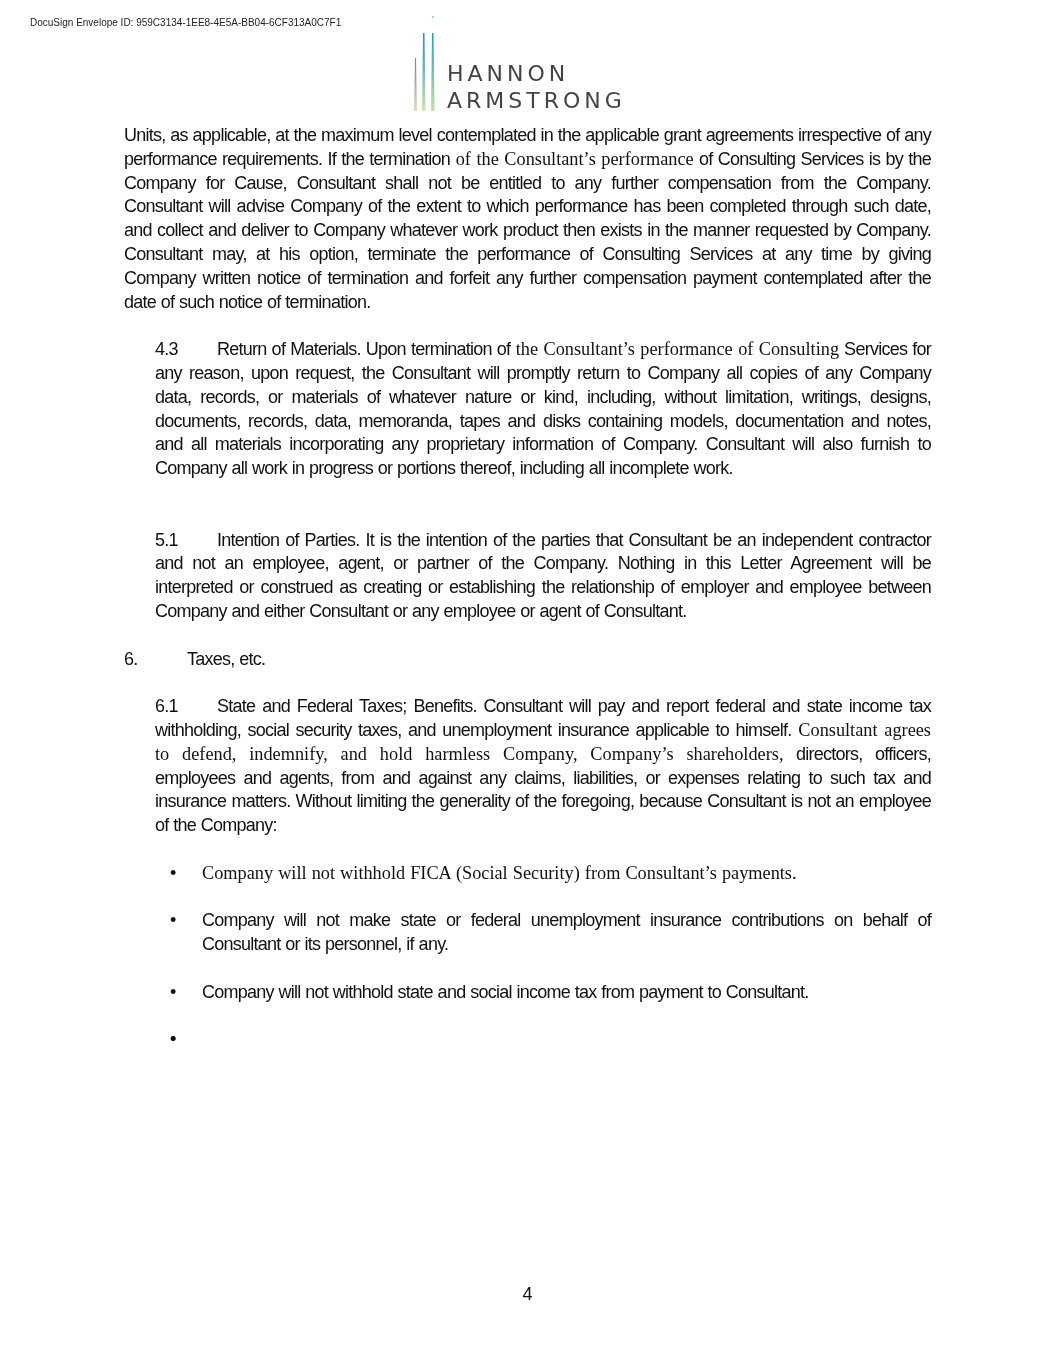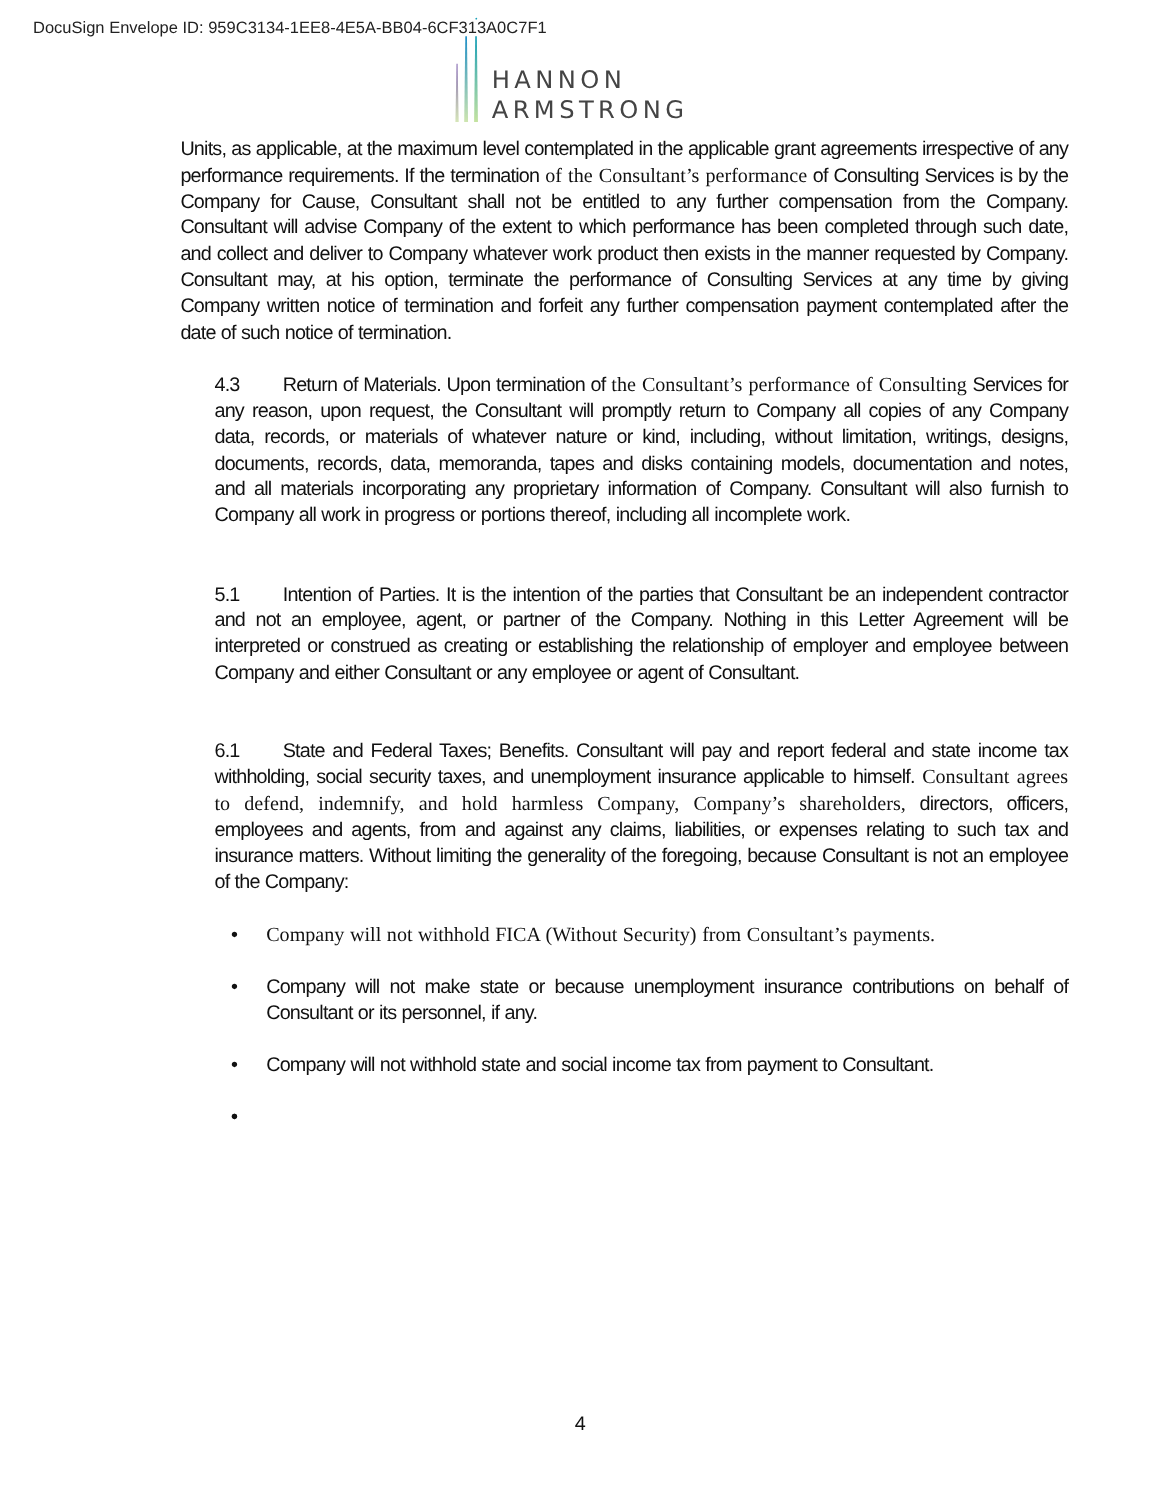--- a/index.html
+++ b/index.html
@@ -1,23 +1,23 @@
 <!DOCTYPE html>
 <html><head>
 <meta charset="utf-8">
 <style>
   html, body { margin:0; padding:0; background:#fff; }
   body { width:1055px; height:1365px; position:relative; overflow:hidden; color:#111; }
-  .envelope { position:absolute; left:30px; top:17px; font-family:"Liberation Sans", sans-serif; font-size:15px; color:#222; }
+  .envelope { position:absolute; left:30px; top:17px; font-family:"Liberation Sans", sans-serif; font-size:10px; color:#222; }
   .logo { position:absolute; left:411px; top:15px; width:250px; height:98px; }
   .logo svg { position:absolute; left:0; top:0; }
   .logo-text { position:absolute; left:36px; font-family:"DejaVu Sans", sans-serif; font-size:22px; letter-spacing:4px; color:#444; font-weight:normal; }
   .logo-t1 { top:46px; }
   .logo-t2 { top:73px; }
-  .page { position:absolute; left:124px; top:124px; width:807px; font-family:"Liberation Sans", sans-serif; font-size:18px; line-height:23.8px;margin-left:40px; }
+  .page { position:absolute; left:124px; top:124px; width:807px; font-family:"Liberation Sans", sans-serif; font-size:18px; line-height:23.8px; }
   .p { text-align:justify; text-align-last:left; margin:0; letter-spacing:-0.75px; word-spacing:0.5px; }
   .serif { font-family:"Liberation Serif", serif; letter-spacing:0; font-size:18.3px; }
   .gap { height:23.8px; }
   .indent { padding-left:31px; }
   .sub-num { display:inline-block; width:62px; }
   .heading-num { display:inline-block; width:63px; }
   .bullets { list-style:none; margin:0; padding:0; }
   .bullets li { position:relative; padding-left:78px; margin-bottom:23.8px; }
   .bullets li .dot { position:absolute; left:46px; top:0; font-size:18px; }
   .page-num { position:absolute; left:0; width:1055px; top:1284px; text-align:center; font-family:"Liberation Sans", sans-serif; font-size:18px; }
@@ -57,30 +57,31 @@
   <div class="gap"></div>
 
   <p class="p indent"><span class="sub-num">4.3</span><span>Return of Materials.  Upon termination of</span><span class="serif"> the Consultant’s performance of Consulting</span><span> Services for any reason, upon request, the Consultant will promptly return to Company all copies of any Company data, records, or materials of whatever nature or kind, including, without limitation, writings, designs, documents, records, data, memoranda, tapes and disks containing models, documentation and notes, and all materials incorporating any proprietary information of Company.  Consultant will also furnish to Company all work in progress or portions thereof, including all incomplete work.</span></p>
   <div class="gap"></div>
 
   <div class="gap"></div>
 
   <p class="p indent"><span class="sub-num">5.1</span><span>Intention of Parties.  It is the intention of the parties that Consultant be an independent contractor and not an employee, agent, or partner of the Company.  Nothing in this Letter Agreement will be interpreted or construed as creating or establishing the relationship of employer and employee between Company and either Consultant or any employee or agent of Consultant.</span></p>
   <div class="gap"></div>
 
+  <p class="p"><span class="heading-num">6.</span><span>Taxes, etc.</span></p>
   <div class="gap"></div>
 
   <p class="p indent"><span class="sub-num">6.1</span><span>State and Federal Taxes; Benefits.  Consultant will pay and report federal and state income tax withholding, social security taxes, and unemployment insurance applicable to himself.</span><span class="serif"> Consultant agrees to defend, indemnify, and hold harmless Company, Company’s shareholders,</span><span> directors, officers, employees and agents, from and against any claims, liabilities, or expenses relating to such tax and insurance matters.  Without limiting the generality of the foregoing, because Consultant is not an employee of the Company:</span></p>
   <div class="gap"></div>
 
   <ul class="bullets">
-    <li><span class="dot">•</span><span class="p serif">Company will not withhold FICA (Without Security) from Consultant’s payments.</span></li>
+    <li><span class="dot">•</span><span class="p serif">Company will not withhold FICA (Social Security) from Consultant’s payments.</span></li>
     <li>
         <span class="dot">•</span>
-        <span class="p" style="display:block;">Company will not make state or because unemployment insurance contributions on behalf of Consultant or its personnel, if any.</span>
+        <span class="p" style="display:block;">Company will not make state or federal unemployment insurance contributions on behalf of Consultant or its personnel, if any.</span>
       </li>
     <li><span class="dot">•</span><span class="p">Company will not withhold state and social income tax from payment to Consultant.</span></li>
     <li><span class="dot">•</span></li>
     <li><span class="dot">•</span></li>
   </ul>
 </div>
 
 <div class="page-num">4</div>
 
 </body></html>

